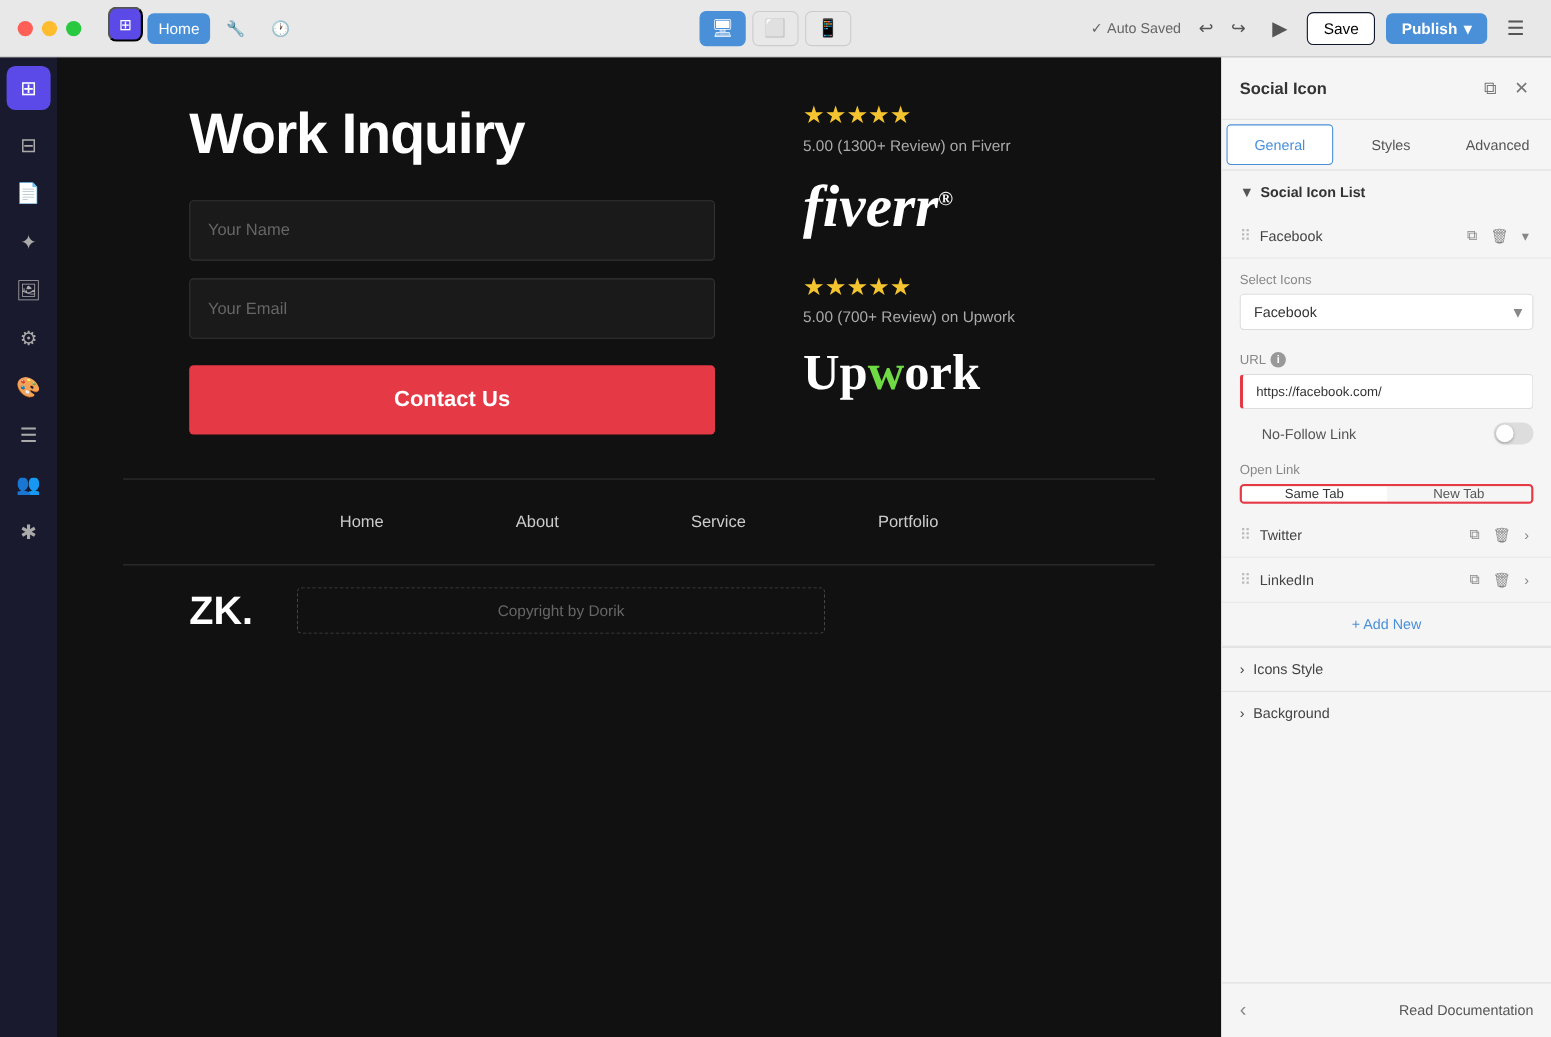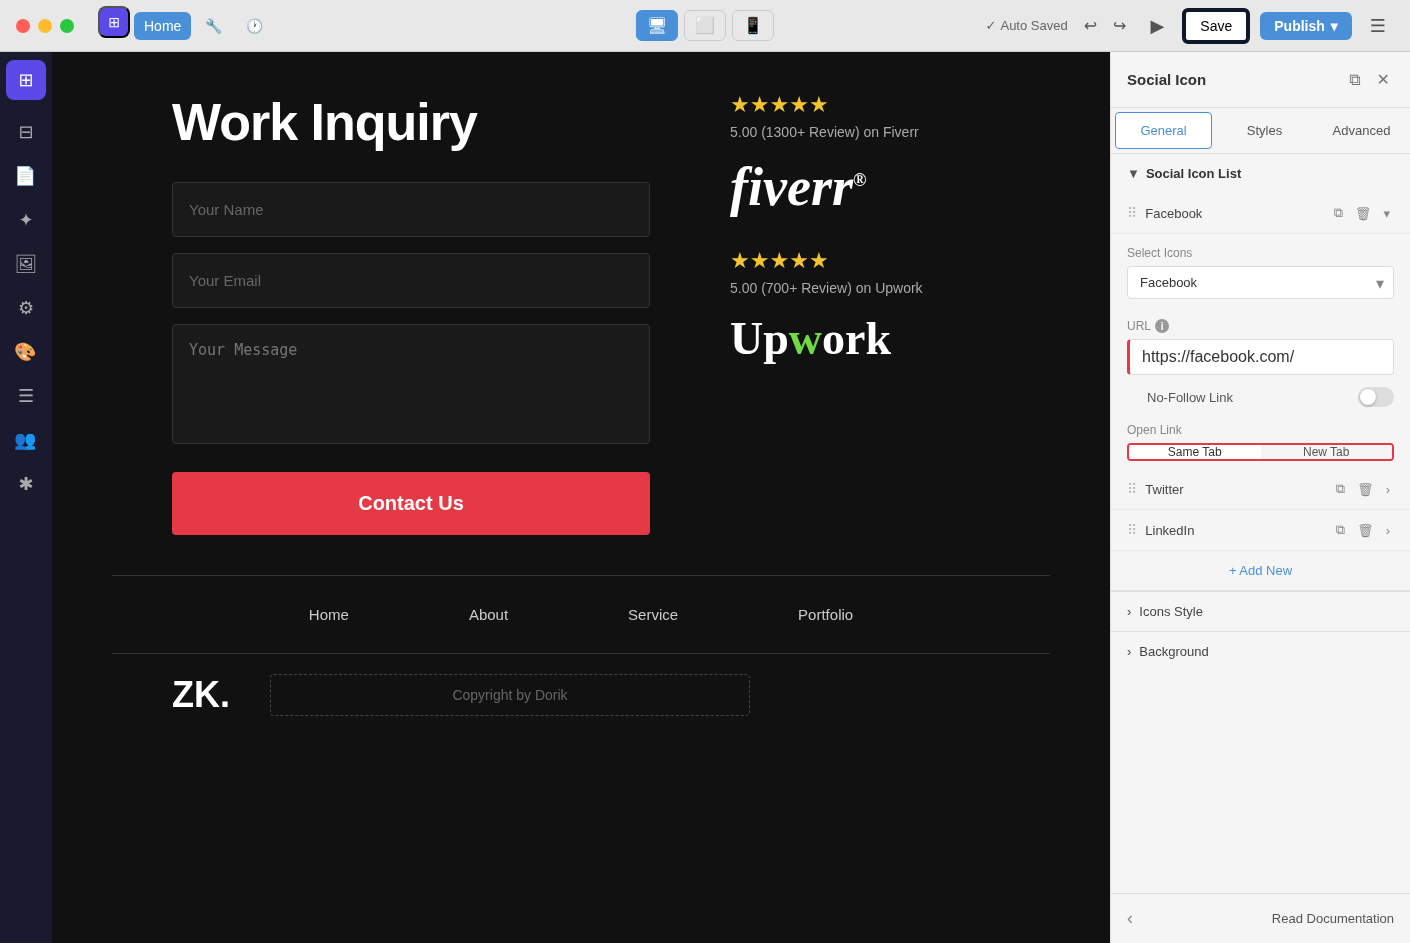--- a/index.html
+++ b/index.html
@@ -28,21 +28,21 @@
 
     .toolbar-center { position: absolute; left: 50%; transform: translateX(-50%); display: flex; align-items: center; gap: 6px; }
     .view-btn { background: none; border: 1px solid #ccc; cursor: pointer; padding: 5px 10px; border-radius: 6px; color: #555; font-size: 16px; }
     .view-btn.active { background: #4a90d9; color: white; border-color: #4a90d9; }
 
     .toolbar-right { position: absolute; right: 16px; display: flex; align-items: center; gap: 10px; }
     .autosaved { display: flex; align-items: center; gap: 4px; color: #666; font-size: 13px; }
     .undo-redo { display: flex; gap: 4px; }
     .undo-redo button { background: none; border: none; cursor: pointer; color: #555; font-size: 16px; padding: 4px 6px; border-radius: 4px; }
     .preview-btn { background: none; border: none; cursor: pointer; color: #555; font-size: 18px; padding: 4px 8px; border-radius: 4px; }
-    .save-btn { background: #fff; border: 4px solid #0f172a; cursor: pointer; padding: 6px 14px; border-radius: 6px; font-size: 14px; font-weight: 500; }
+    .save-btn { background: #fff; border: 1px solid #0f172a; cursor: pointer; padding: 6px 14px; border-radius: 6px; font-size: 14px; font-weight: 500; }
     .publish-btn { background: #4a90d9; color: white; border: none; cursor: pointer; padding: 6px 14px; border-radius: 6px; font-size: 14px; font-weight: 600; display: flex; align-items: center; gap: 6px; }
     .hamburger { background: none; border: none; cursor: pointer; color: #555; font-size: 18px; padding: 4px 8px; }
 
     
     .main-layout { display: flex; height: calc(943px - 52px); }
 
     
     .left-sidebar {
       width: 52px;
       background: #1a1a2e;
@@ -253,21 +253,21 @@
     }
 
     .url-row { padding: 8px 16px 4px; }
     .url-label { font-size: 12px; color: #888; margin-bottom: 6px; display: flex; align-items: center; gap: 4px; }
     .url-input-wrapper { position: relative; }
     .url-input {
       width: 100%;
       padding: 8px 12px;
       border: 1px solid #ddd;
       border-radius: 4px;
-      font-size: 16px;
+      font-size: 12px;
       color: #333;
       background: white;
       border-left: 3px solid #e63946;
     }
 
     .toggle-row { padding: 8px 16px; display: flex; align-items: center; justify-content: space-between; margin-left: 20px; }
     .toggle-label { font-size: 13px; color: #555; }
     .toggle {
       width: 36px;
       height: 20px;
@@ -424,23 +424,20 @@
 
         <div class="left-column">
           <h1 class="work-inquiry-title">Work Inquiry</h1>
 
           <div class="form-group">
             <input class="form-input" type="text" placeholder="Your Name" style="">
           </div>
           <div class="form-group">
             <input class="form-input" type="email" placeholder="Your Email" style="">
           </div>
-          <div class="form-group">
-            <textarea class="form-textarea" placeholder="Your Message" style=""></textarea>
-          </div>
 
           <button class="contact-btn">Contact Us</button>
         </div>
 
         <div class="right-column">
 
           <div class="platform-logo">
             <div class="stars">★★★★★</div>
             <div class="rating-text">5.00 (1300+ Review) on Fiverr</div>
             <div style="font-size:54px;font-weight:800;font-style:italic;color:white;font-family:Georgia,serif;">

